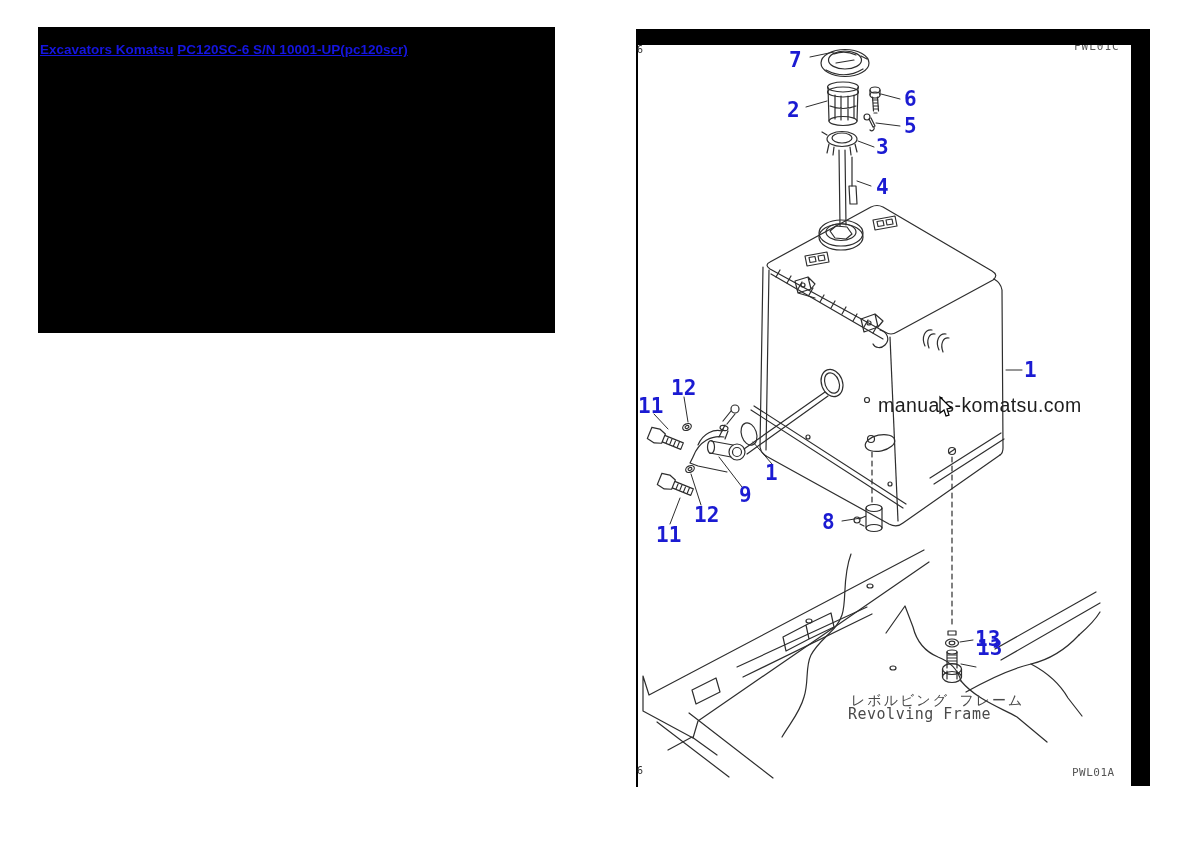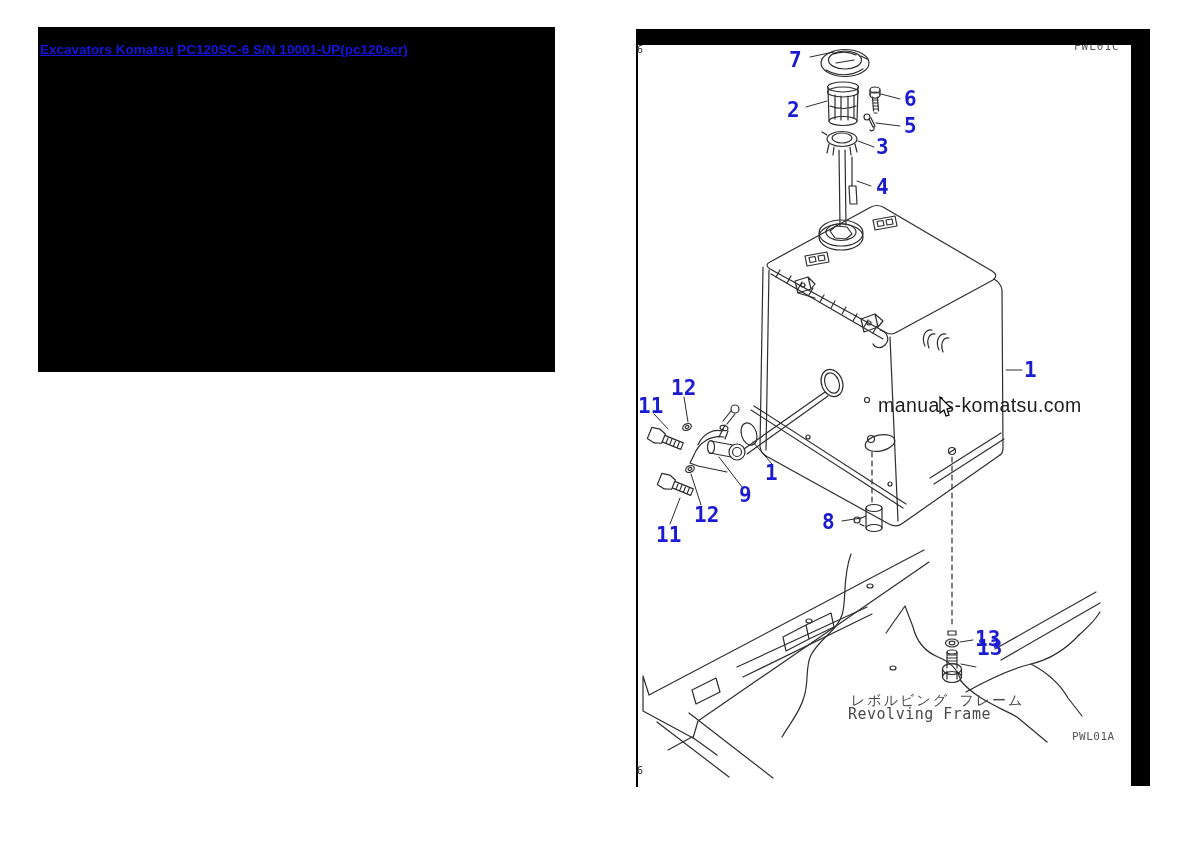--- a/index.html
+++ b/index.html
@@ -1,19 +1,19 @@
 <!DOCTYPE html>
 <html><head>
 <meta charset="utf-8">
 <style>
   html,body{margin:0;padding:0;background:#fff;}
   #page{position:relative;width:1190px;height:842px;background:#ffffff;overflow:hidden;
         font-family:"Liberation Sans",sans-serif;}
   
-  #black-panel{position:absolute;left:38px;top:27px;width:517px;height:345px;background:#000;}
+  #black-panel{position:absolute;left:38px;top:27px;width:517px;height:306px;background:#000;}
   #crumbs{position:absolute;left:2px;top:15px;white-space:nowrap;font-size:13.5px;font-weight:700;}
   #crumbs a{color:#1515e0;text-decoration:underline;cursor:pointer;}
   
   .bar{position:absolute;background:#000;}
   #top-bar{left:636px;top:29px;width:514px;height:16px;z-index:6;}
   #right-bar{left:1131px;top:29px;width:19px;height:757px;z-index:6;}
   #left-line{left:636px;top:43px;width:2px;height:744px;z-index:6;}
   
   .code{position:absolute;color:#555;font-family:"DejaVu Sans Mono",monospace;font-size:11px;letter-spacing:1px;z-index:4;}
   .pagenum{position:absolute;color:#333;font-family:"DejaVu Sans Mono",monospace;font-size:10px;z-index:7;}
@@ -40,21 +40,21 @@
       <a>Excavators Komatsu</a>
       <a>PC120SC-6 S/N 10001-UP(pc120scr)</a>
     </div>
   </div>
 
   <div id="top-bar" class="bar"></div>
   <div id="right-bar" class="bar"></div>
   <div id="left-line" class="bar"></div>
 
   <div class="code" style="left:1074px;top:40px;">FWL01C</div>
-  <div class="code" style="left:1072px;top:730px;letter-spacing:.5px;">PWL01A</div>
+  <div class="code" style="left:1072px;top:766px;letter-spacing:.5px;">PWL01A</div>
   <div class="pagenum" style="left:637px;top:44px;">6</div>
   <div class="pagenum" style="left:637px;top:765px;">6</div>
 
   <svg class="draw" width="1190" height="842" viewBox="0 0 1190 842">
     <g stroke="#2e2e2e" fill="none" stroke-width="1.2" stroke-linecap="round" stroke-linejoin="round">
 
       <g>
         <ellipse cx="845" cy="63" rx="24" ry="13.5"></ellipse>
         <ellipse cx="845" cy="60" rx="16.5" ry="9"></ellipse>
         <path d="M 834,54 Q 845,50 856,55 M 836,63 L 854,60 M 861,56 L 867,59 M 826,70 Q 845,80 863,69"></path>

